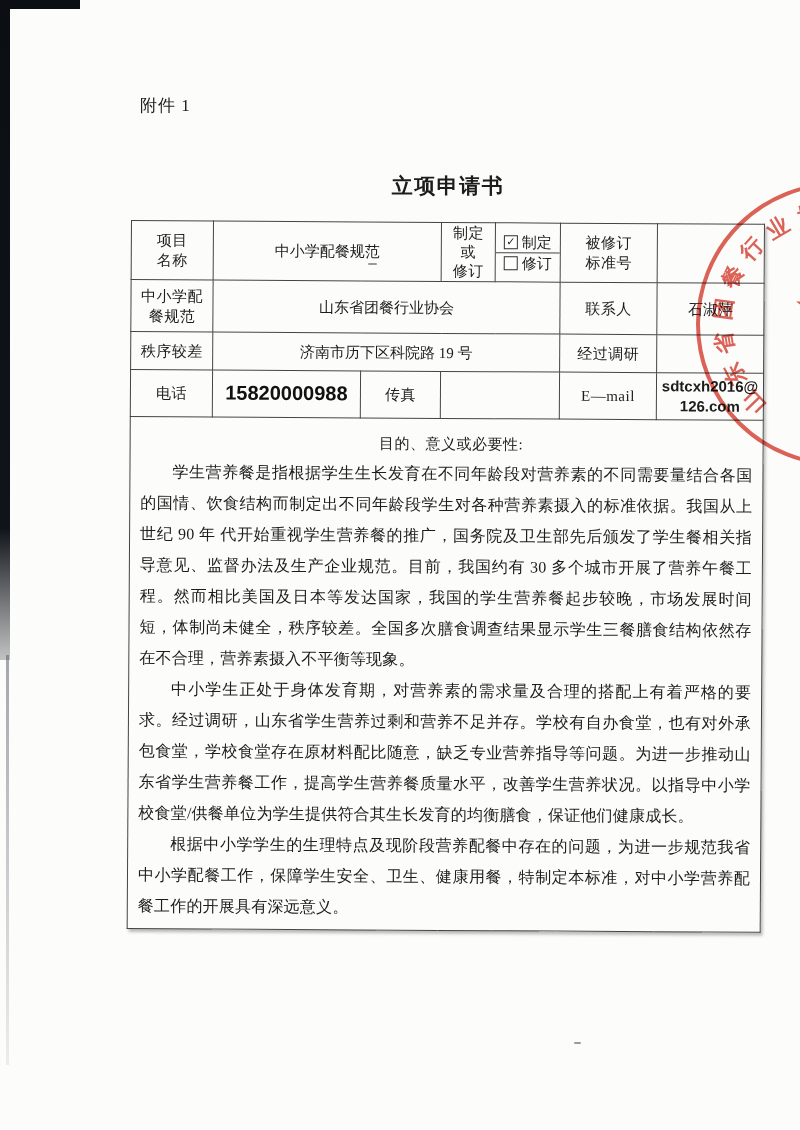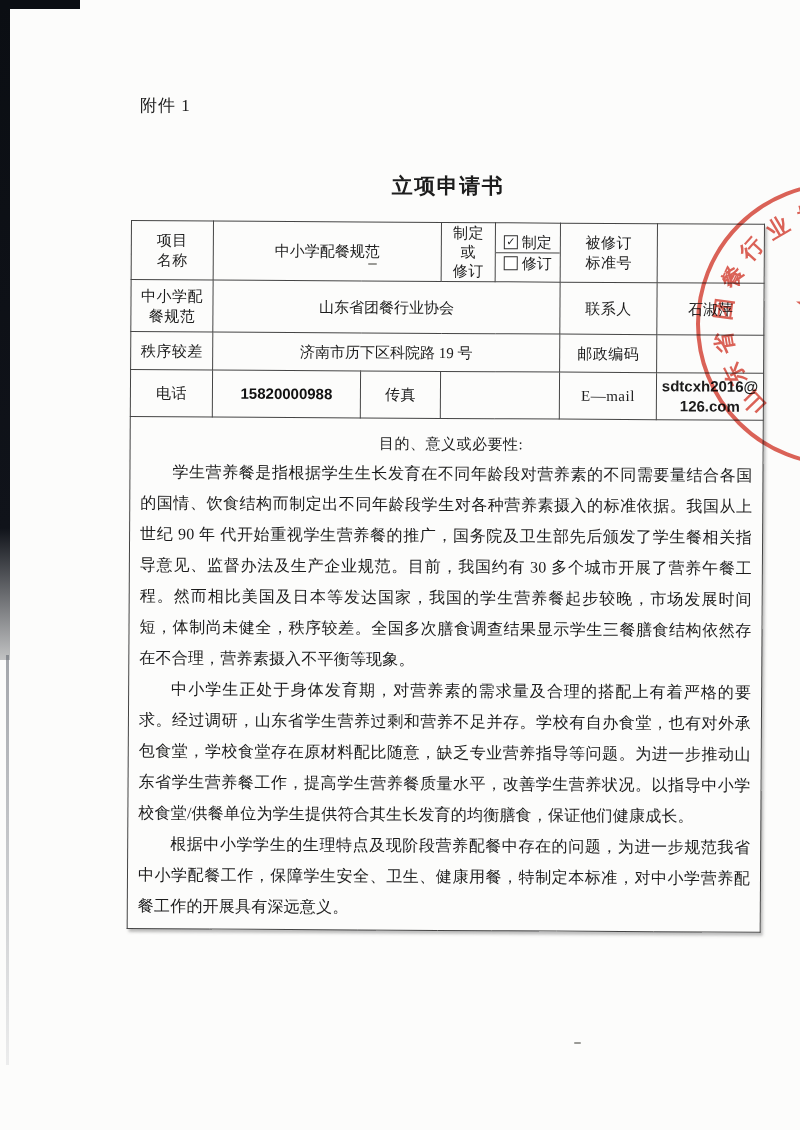--- a/index.html
+++ b/index.html
@@ -27,21 +27,21 @@
   table.form{border-collapse:collapse;table-layout:fixed;width:633px;
     background:rgba(255,255,255,.0);
     box-shadow:2px 3px 3px rgba(110,110,110,.45);}
   table.form td{border:1.4px solid #454545;padding:0;vertical-align:middle;
     text-align:center;font-size:15px;line-height:20px;overflow:hidden;}
   td.lbl{letter-spacing:.5px;}
   .wrap-2em{display:inline-block;width:2.1em;}
   .wrap-3em{display:inline-block;width:3.1em;}
   .wrap-4em{display:inline-block;width:4.2em;}
   .num{font-family:"Liberation Sans","DejaVu Sans",sans-serif;font-weight:600;
-    font-size:15px;color:#111;}
+    font-size:20px;color:#111;}
   .email-val{font-family:"Liberation Sans","DejaVu Sans",sans-serif;font-weight:600;
     font-size:15px;line-height:20px;word-break:break-all;padding:2px 4px;display:block;}
   .email-lbl{letter-spacing:2px;}
   
   .mode-lines{line-height:19px;}
   .cb-stack{display:flex;flex-direction:column;height:100%;}
   .cb-half{flex:1.1;display:flex;align-items:center;justify-content:center;gap:4px;}
   .cb-half.first{border-bottom:1.4px solid #454545;flex:1.2;}
   .cb-box{display:inline-flex;width:12px;height:12px;border:1.5px solid #2e2e2e;
     align-items:center;justify-content:center;font-size:11px;line-height:11px;
@@ -121,21 +121,21 @@
       <tr style="height:52px;">
         <td class="lbl">
           <span class="wrap-4em">中小学配餐规范</span></td>
         <td colspan="4">山东省团餐行业协会</td>
         <td class="lbl">联系人</td>
         <td>石淑萍</td>
       </tr>
       <tr style="height:38px;">
         <td class="lbl">秩序较差</td>
         <td colspan="4">济南市历下区科院路 19 号</td>
-        <td class="lbl">邮政编码</td>
+        <td class="lbl">经过调研</td>
         <td></td>
       </tr>
       <tr style="height:47px;">
         <td class="lbl">电话</td>
         <td>
           <span class="num">15820000988</span></td>
         <td class="lbl">传真</td>
         <td colspan="2"></td>
         <td class="lbl email-lbl">E—mail</td>
         <td>

